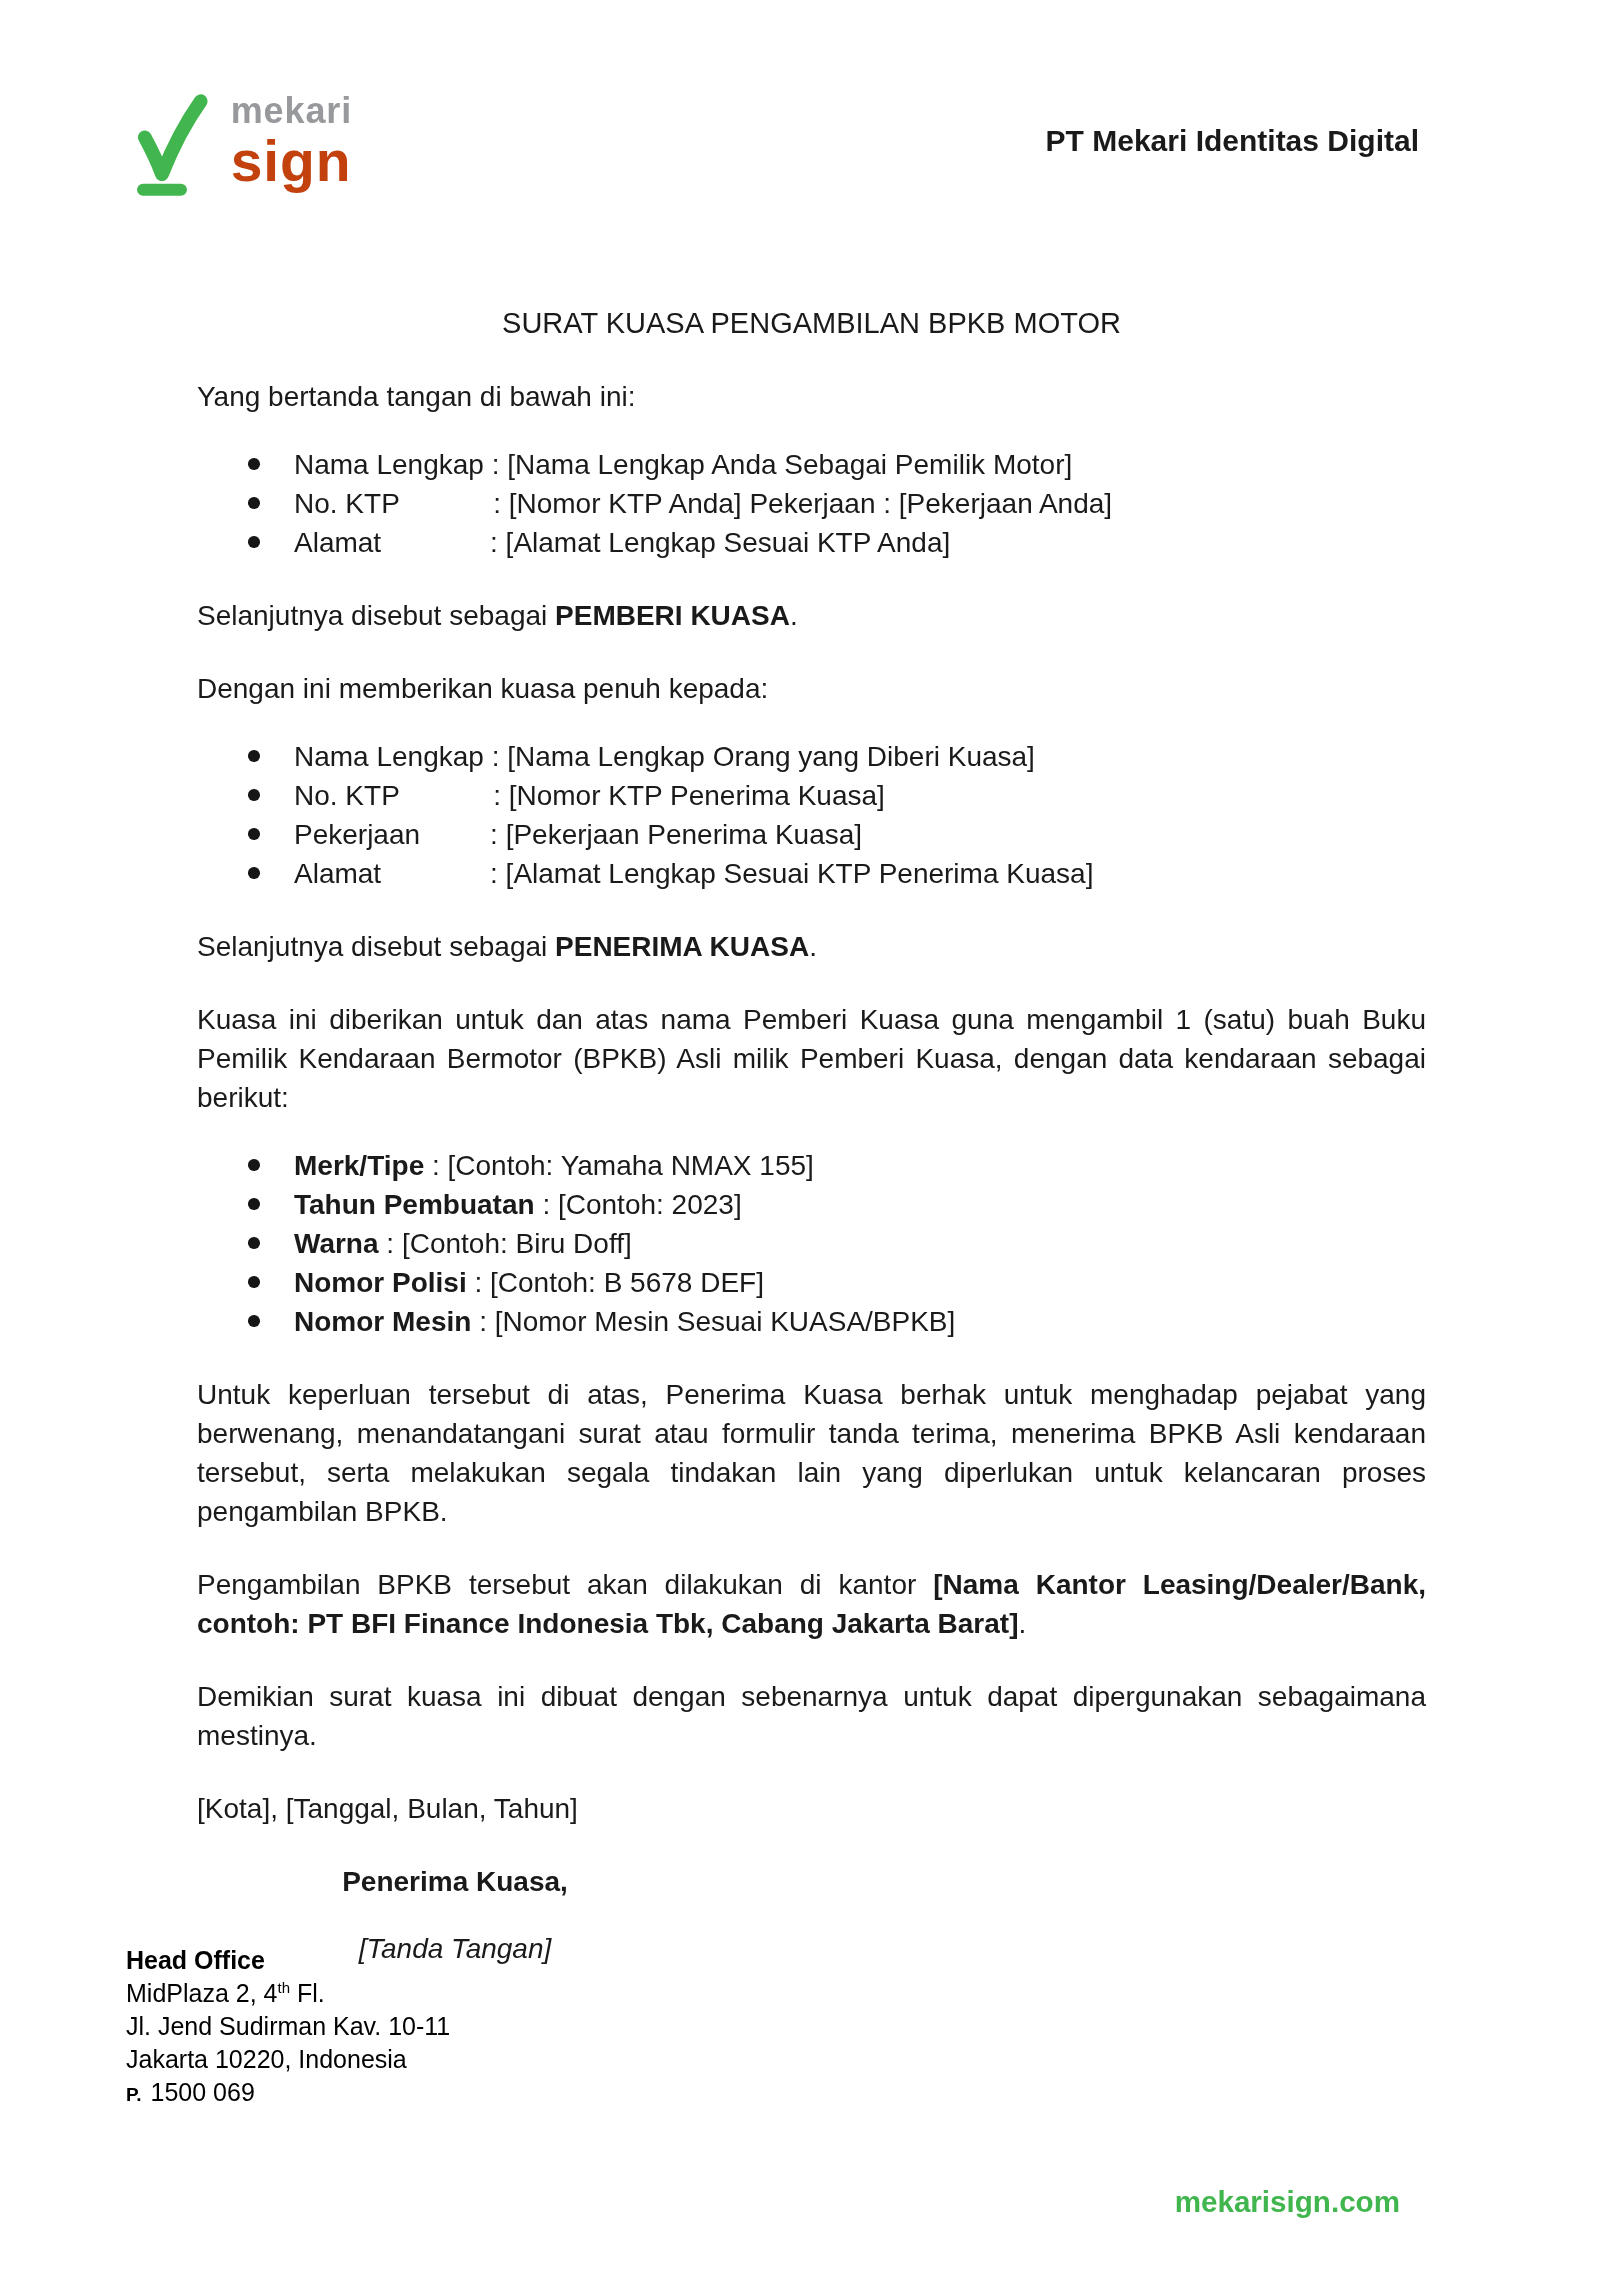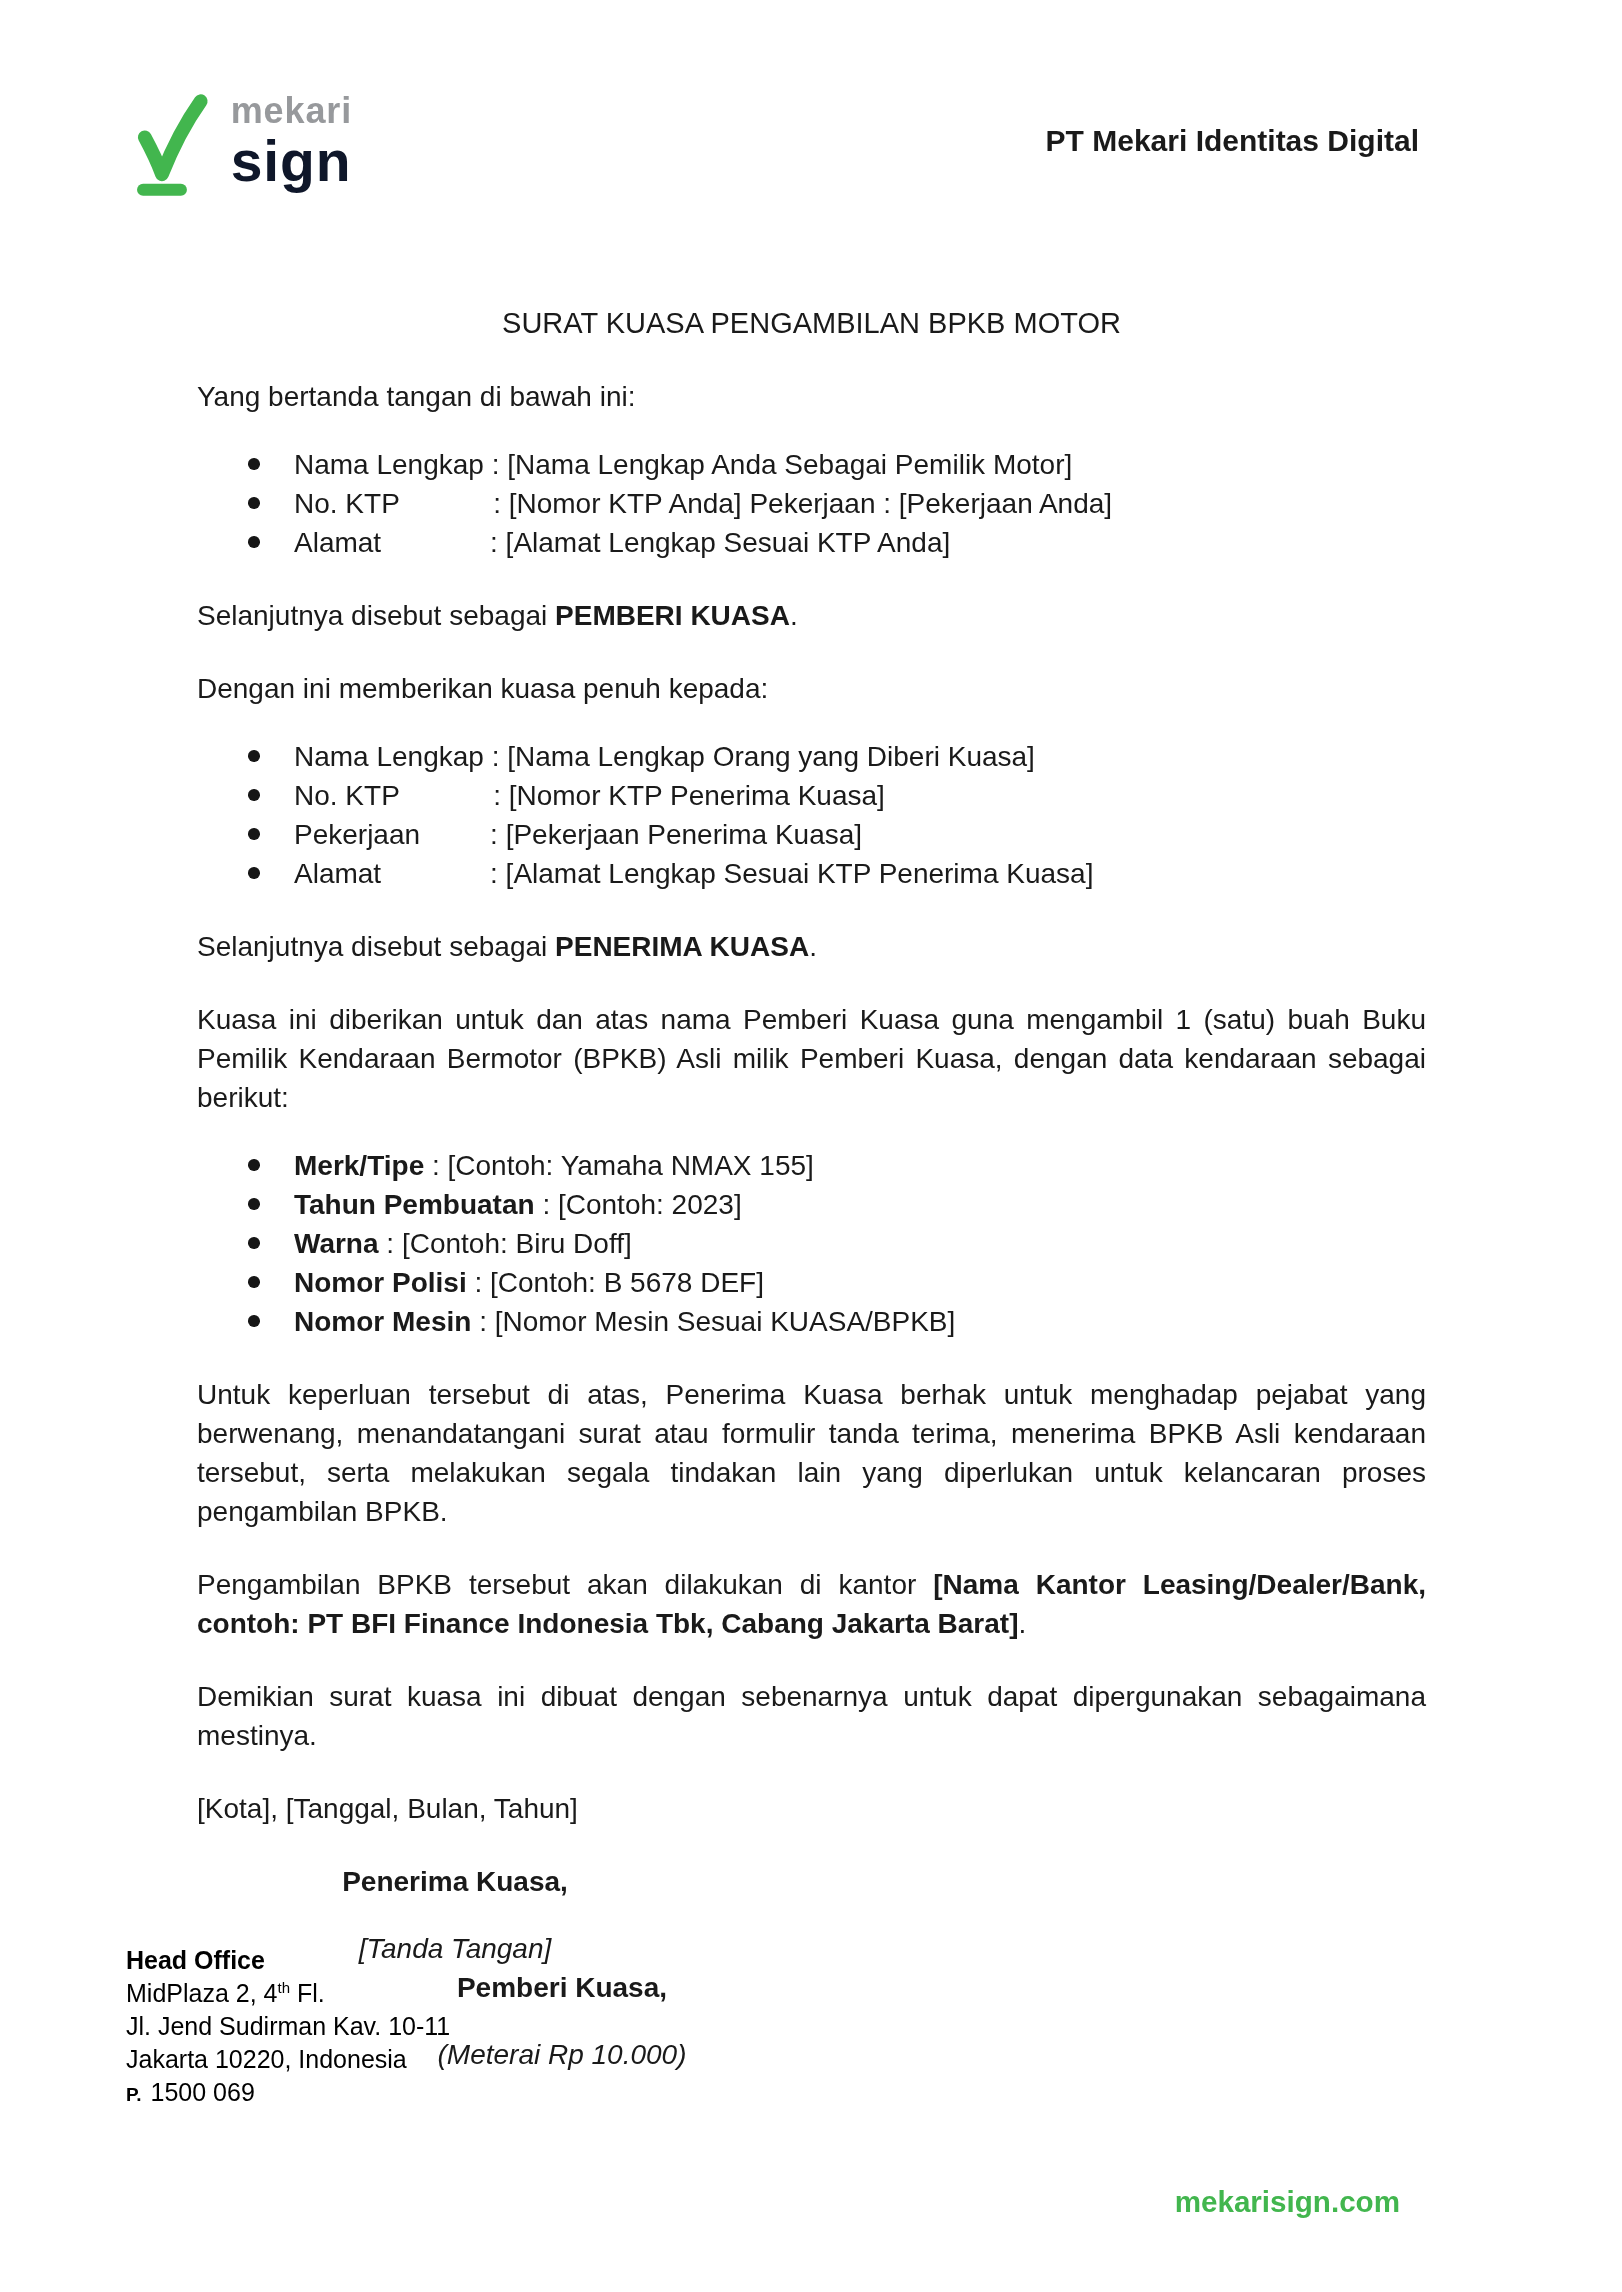--- a/index.html
+++ b/index.html
@@ -14,21 +14,21 @@
     background:#ffffff;
     font-family:"Liberation Sans", sans-serif;
     color:var(--text-color);
     overflow:hidden;
   }
   
   .logo{position:absolute;left:125px;top:88px;display:flex;align-items:flex-start;}
   .logo-check{width:86px;height:109px;flex:0 0 auto;}
   .logo-text{display:flex;flex-direction:column;margin-left:19.7px;margin-top:5.4px;}
   .logo-brand{font-size:36px;font-weight:700;color:var(--logo-gray);line-height:1;letter-spacing:0.9px;}
-  .logo-product{font-size:57px;font-weight:700;color:#0f172a;line-height:1;margin-top:3.6px;letter-spacing:0.9px;}
+  .logo-product{font-size:57px;font-weight:700;color:#c2410c;line-height:1;margin-top:3.6px;letter-spacing:0.9px;}
   .company{position:absolute;right:90px;top:124px;font-size:30px;font-weight:700;}
   
   .content{
     position:absolute;left:197px;top:303px;width:1229px;
     font-size:28px;line-height:39px;
   }
   .title{text-align:center;font-weight:400;font-size:29px;line-height:40px;}
   .content p{margin:34px 0 0;}
   .just{text-align:justify;}
   .doc-list{margin:29px 0 0;padding:0;list-style:none;}
@@ -112,24 +112,20 @@
 
     <p class="just">Demikian surat kuasa ini dibuat dengan sebenarnya untuk dapat dipergunakan sebagaimana mestinya.</p>
 
     <p>[Kota], [Tanggal, Bulan, Tahun]</p>
 
     <div class="sig-row">
       <div class="sig-col">
         <div class="sig-title">Penerima Kuasa,</div>
         <div class="sig-note">[Tanda Tangan]</div>
       </div>
-      <div class="sig-col">
-        <div class="sig-title">Pemberi Kuasa,</div>
-        <div class="sig-note">(Meterai Rp 10.000)</div>
-      </div>
     </div>
   </div>
 
   <div class="footer">
     <div class="office">Head Office</div>
     <div><span>MidPlaza 2, 4</span><sup>th</sup><span> Fl.</span></div>
     <div>Jl. Jend Sudirman Kav. 10-11</div>
     <div>Jakarta 10220, Indonesia</div>
     <div><span class="plabel">P.</span><span>1500 069</span></div>
   </div>

